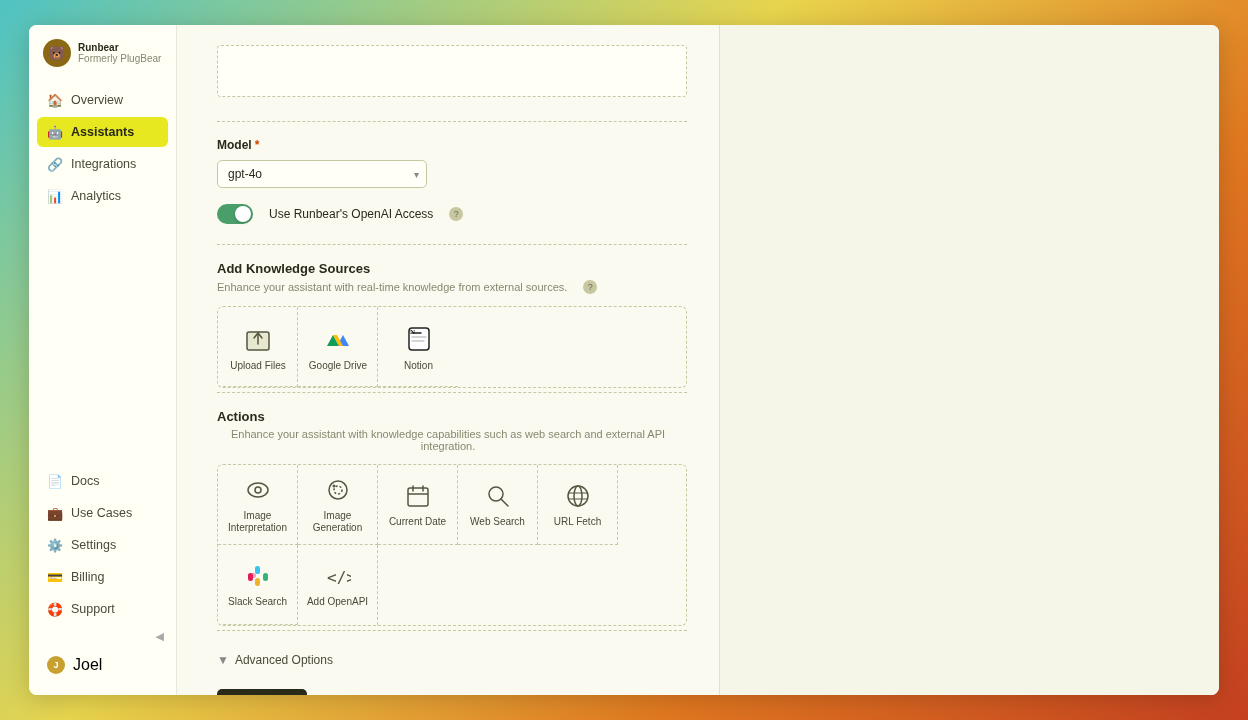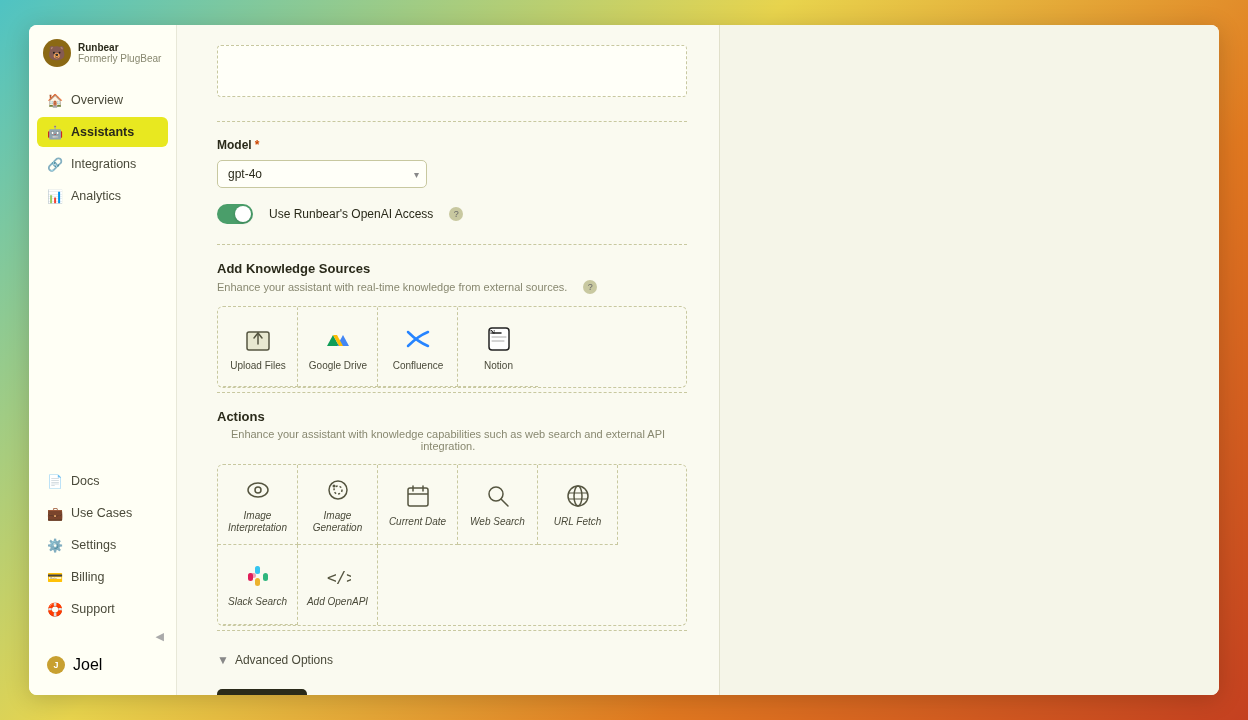--- a/index.html
+++ b/index.html
@@ -295,21 +295,20 @@
     
     .actions-grid {
       display: flex;
       flex-wrap: wrap;
       gap: 0;
       border: 1px dashed #c8c8a0;
       border-radius: 6px;
       width: 470px;
       margin-bottom: 4px;
       overflow: hidden;
-      font-style: italic;
     }
     .action-item {
       width: 80px;
       height: 80px;
       display: flex;
       flex-direction: column;
       align-items: center;
       justify-content: center;
       gap: 6px;
       cursor: pointer;
@@ -487,29 +486,20 @@
               <polygon points="15,4 26,23 4,23" fill="none" stroke="none"></polygon>
               <path d="M10 22 L4 22 L10 11 L16 22 Z" fill="#0F9D58"></path>
               <path d="M20 22 L26 22 L20 11 L14 22 Z" fill="#4285F4"></path>
               <path d="M10 11 L16 22 L20 22 L14 11 Z" fill="#FBBC05"></path>
               <path d="M4 22 L26 22 L23 17 L7 17 Z" fill="none"></path>
             </svg>
           </div>
           <span class="source-label">Google Drive</span>
         </div>
 
-        <div class="source-item">
-          <div class="source-icon">
-            <svg width="30" height="30" viewBox="0 0 30 30">
-              <path d="M5 22 Q15 12 25 8" stroke="#2684FF" stroke-width="2.5" fill="none" stroke-linecap="round"></path>
-              <path d="M5 8 Q15 18 25 22" stroke="#2684FF" stroke-width="2.5" fill="none" stroke-linecap="round"></path>
-            </svg>
-          </div>
-          <span class="source-label">Confluence</span>
-        </div>
 
         <div class="source-item">
           <div class="source-icon">
             <svg width="30" height="30" viewBox="0 0 30 30">
               <rect x="5" y="4" width="20" height="22" rx="3" fill="#fff" stroke="#222" stroke-width="1.5"></rect>
               <path d="M8 9 L17 9" stroke="#222" stroke-width="1.5" stroke-linecap="round"></path>
               <path d="M8 13 L22 13" stroke="#aaa" stroke-width="1" stroke-linecap="round"></path>
               <path d="M8 17 L20 17" stroke="#aaa" stroke-width="1" stroke-linecap="round"></path>
               <text x="6" y="10" font-size="7" font-weight="900" fill="#222" font-family="serif">N</text>
             </svg>

